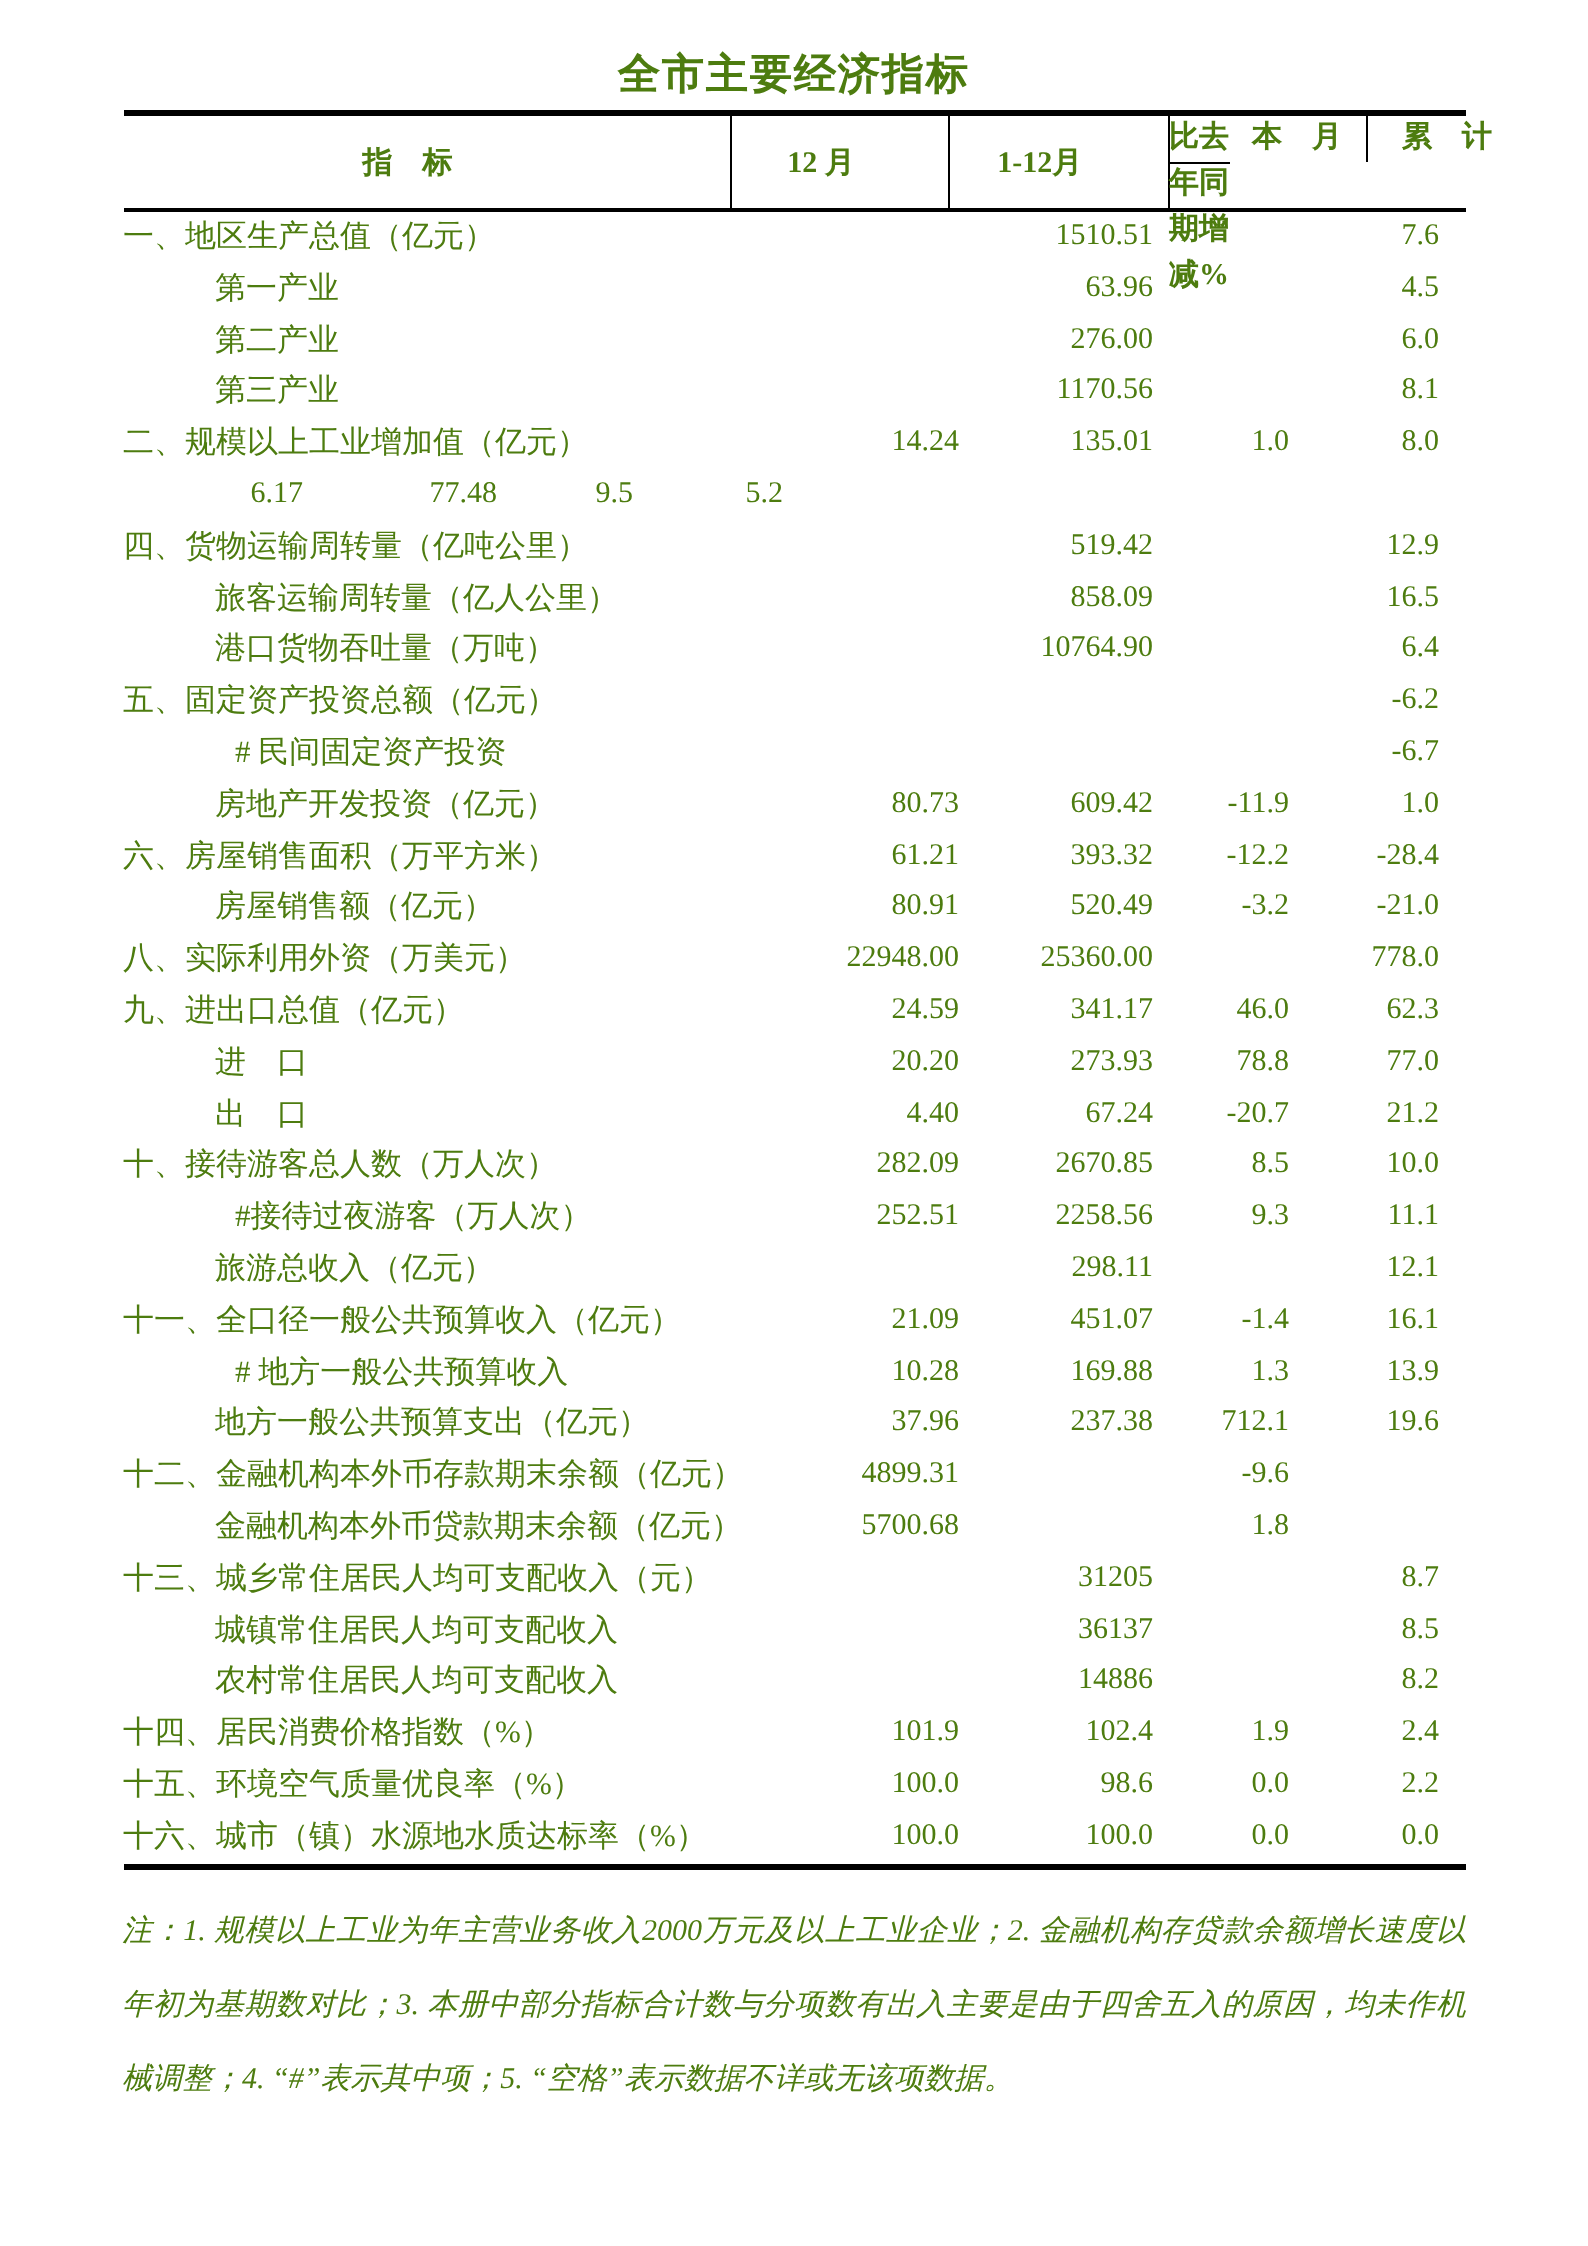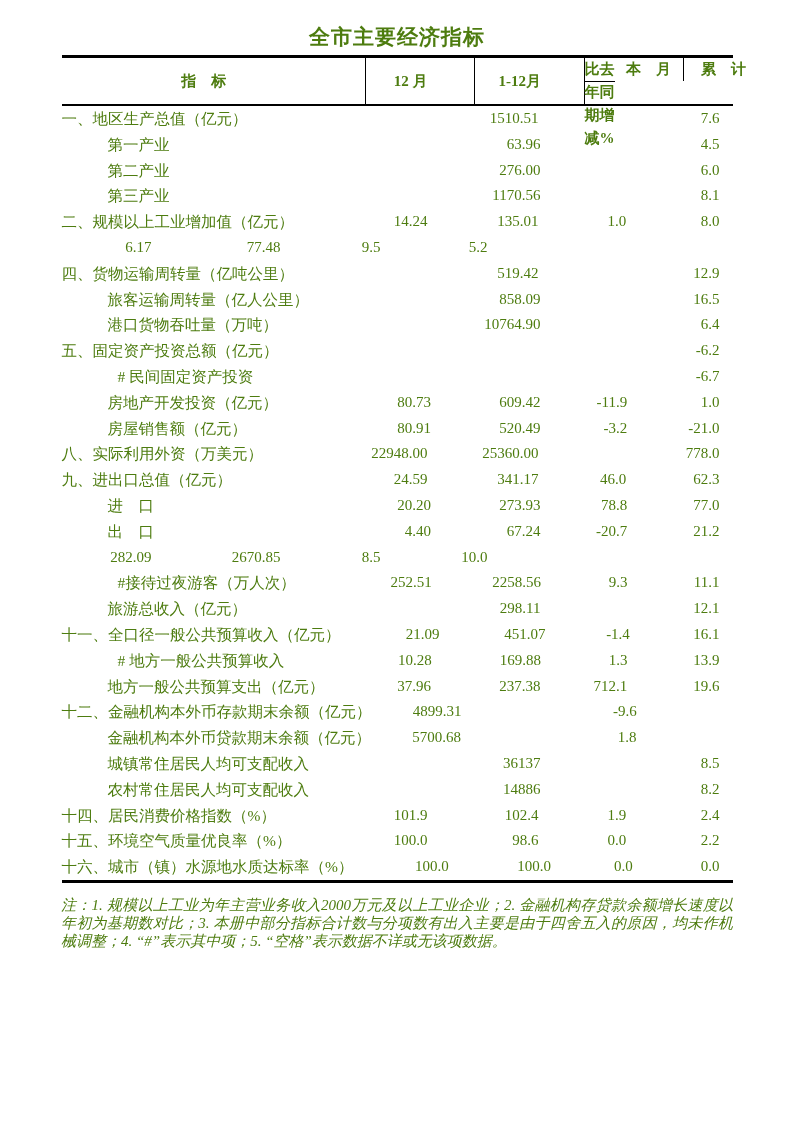--- a/index.html
+++ b/index.html
@@ -34,35 +34,35 @@
     gap:19px;
   }
   .th-ind { width:328px; display:flex; align-items:center; justify-content:center; }
   .th-col { width:104px; display:flex; align-items:center; justify-content:center; border-left:1px solid #000; }
   .th-grp { width:149px; border-left:1px solid #000; display:flex; flex-direction:row; }
   .grp-top { height:24px; line-height:23px; text-align:center; border-bottom:1px solid #000; }
   .grp-sub { display:flex; height:23px; }
   .th-mon { width:68px; line-height:23px; text-align:center; }
   .th-cum { width:81px; line-height:23px; text-align:center; border-left:1px solid #000;font-family:Liberation Serif, serif; }
   .tbody { font-size:15.5px; }
-  .tr { display:flex; height:25.8px; line-height:25.8px;gap:32px; }
+  .tr { display:flex; height:25.8px; line-height:25.8px; }
   .td { white-space:nowrap; overflow:visible; }
   .ind { width:328px; }
   .ind.L1 { padding-left:46px; }
   .ind.L2 { padding-left:56px; }
   .n { text-align:right; font-size:15px; }
   .dec { width:97px; padding-right:7px; }
   .ytd { width:97px; padding-right:7px; }
   .mon { width:68px; padding-right:7px; }
   .cum { width:81px; padding-right:13px; }
   .note {
     width:672px;
     margin:13px auto 0;
     font-size:15px;
-    line-height:18px;
+    line-height:37px;
     font-style:italic;
     text-align:justify;
   }
 </style>
 </head>
 <body>
 
 <div class="page">
   <div class="title">全市主要经济指标</div>
 
@@ -160,20 +160,27 @@
           <div class="td n cum">-6.7</div>
         </div>
       <div class="tr">
           <div class="td ind L1">房地产开发投资（亿元）</div>
           <div class="td n dec">80.73</div>
           <div class="td n ytd">609.42</div>
           <div class="td n mon">-11.9</div>
           <div class="td n cum">1.0</div>
         </div>
       <div class="tr">
+          <div class="td ind L0">六、房屋销售面积（万平方米）</div>
+          <div class="td n dec">61.21</div>
+          <div class="td n ytd">393.32</div>
+          <div class="td n mon">-12.2</div>
+          <div class="td n cum">-28.4</div>
+        </div>
+      <div class="tr">
           <div class="td ind L1">房屋销售额（亿元）</div>
           <div class="td n dec">80.91</div>
           <div class="td n ytd">520.49</div>
           <div class="td n mon">-3.2</div>
           <div class="td n cum">-21.0</div>
         </div>
       <div class="tr">
           <div class="td ind L0">八、实际利用外资（万美元）</div>
           <div class="td n dec">22948.00</div>
           <div class="td n ytd">25360.00</div>
@@ -195,20 +202,21 @@
           <div class="td n cum">77.0</div>
         </div>
       <div class="tr">
           <div class="td ind L1">出　口</div>
           <div class="td n dec">4.40</div>
           <div class="td n ytd">67.24</div>
           <div class="td n mon">-20.7</div>
           <div class="td n cum">21.2</div>
         </div>
       <div class="tr">
+          <div class="td ind L0">十、接待游客总人数（万人次）</div>
           <div class="td n dec">282.09</div>
           <div class="td n ytd">2670.85</div>
           <div class="td n mon">8.5</div>
           <div class="td n cum">10.0</div>
         </div>
       <div class="tr">
           <div class="td ind L2">#接待过夜游客（万人次）</div>
           <div class="td n dec">252.51</div>
           <div class="td n ytd">2258.56</div>
           <div class="td n mon">9.3</div>
@@ -250,20 +258,27 @@
           <div class="td n cum"></div>
         </div>
       <div class="tr">
           <div class="td ind L1">金融机构本外币贷款期末余额（亿元）</div>
           <div class="td n dec">5700.68</div>
           <div class="td n ytd"></div>
           <div class="td n mon">1.8</div>
           <div class="td n cum"></div>
         </div>
       <div class="tr">
+          <div class="td ind L0">十三、城乡常住居民人均可支配收入（元）</div>
+          <div class="td n dec"></div>
+          <div class="td n ytd">31205</div>
+          <div class="td n mon"></div>
+          <div class="td n cum">8.7</div>
+        </div>
+      <div class="tr">
           <div class="td ind L1">城镇常住居民人均可支配收入</div>
           <div class="td n dec"></div>
           <div class="td n ytd">36137</div>
           <div class="td n mon"></div>
           <div class="td n cum">8.5</div>
         </div>
       <div class="tr">
           <div class="td ind L1">农村常住居民人均可支配收入</div>
           <div class="td n dec"></div>
           <div class="td n ytd">14886</div>

